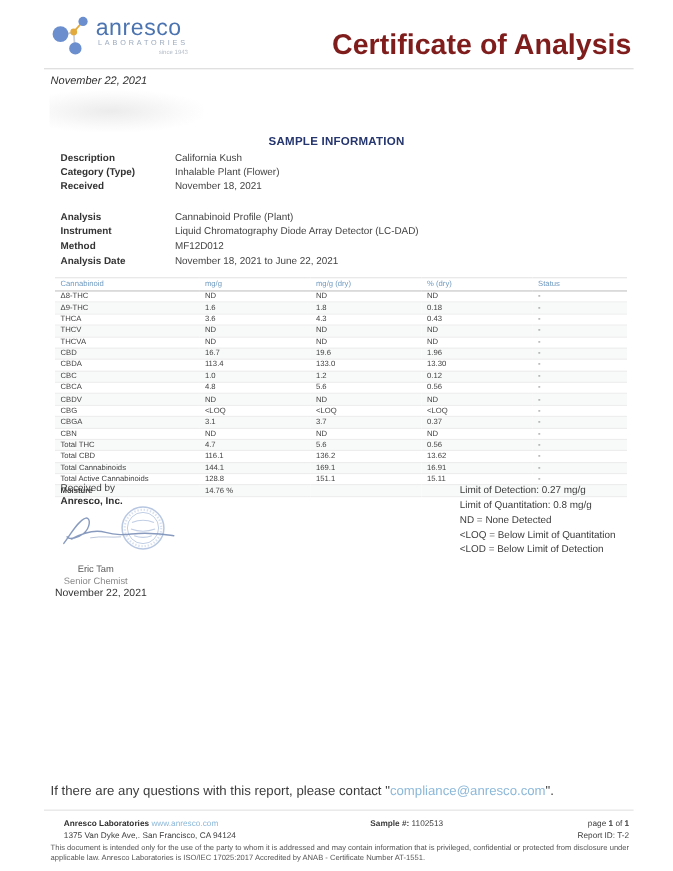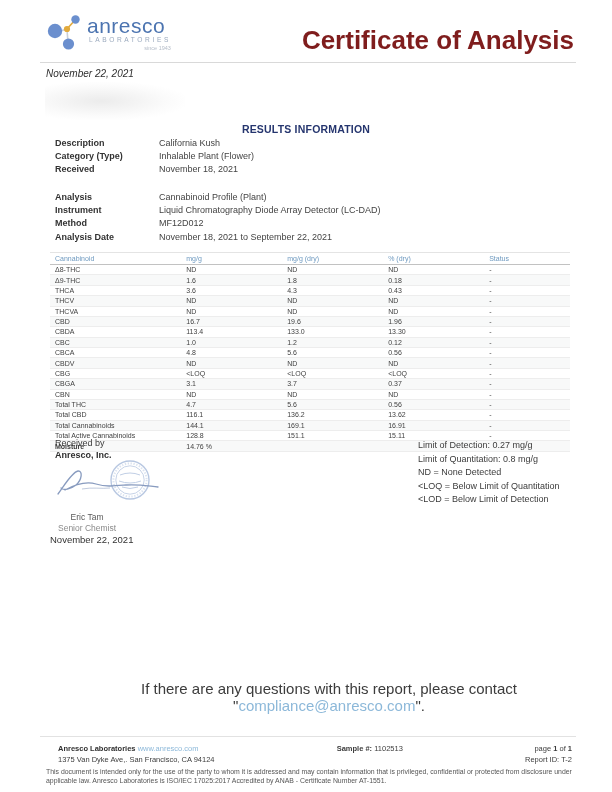--- a/index.html
+++ b/index.html
@@ -36,21 +36,21 @@
   
   .reportedby{position:absolute;left:55px;top:437px;font-size:9px;line-height:12px;color:#3c3c3c;}
   .reportedby .company{font-weight:bold;color:#2f2f2f;}
   .sig-wrap{position:absolute;left:52px;top:458px;width:118px;height:56px;}
   .signer{position:absolute;left:58px;top:512px;font-size:8.5px;line-height:10.5px;color:#5a5a5a;text-align:center;}
   .signer .signer-title{color:#8a8a8a;}
   .sign-date{position:absolute;left:50px;top:534px;font-size:9.5px;color:#333;}
   
   .legend{position:absolute;left:418px;top:439px;font-size:9px;line-height:13.5px;color:#3c3c3c;}
   
-  .contact-line{position:absolute;left:46px;top:680px;font-size:15px;color:#3c3c3c;text-align:center;}
+  .contact-line{position:absolute;left:46px;top:712px;font-size:12px;color:#3c3c3c;text-align:center;}
   .link{color:#8cb8d9;text-decoration:none;cursor:pointer;}
   .footer-rule{position:absolute;left:40px;right:36px;top:736px;border-top:1px solid #e2e2e2;}
   .footer{position:absolute;left:46px;right:40px;top:743px;display:flex;justify-content:space-between;font-size:7.5px;color:#3c3c3c;line-height:11px;margin-left:12px;}
   .footer .co{font-weight:bold;color:#2f2f2f;}
   .footer-center{text-align:center;}
   .footer-right{text-align:right;}
   .b{font-weight:bold;text-align:right;}
   .disclaimer{position:absolute;left:46px;right:40px;top:767px;font-size:6.9px;color:#555;line-height:9.2px;}
 </style>
 </head>
@@ -78,32 +78,32 @@
       </span>
     </div>
     <div class="doc-title">Certificate of Analysis</div>
   </div>
   <div class="header-rule"></div>
 
   <div class="doc-date">November 22, 2021</div>
   <div class="smudge"></div>
 
 
-  <div class="section-heading" style="top:123px;">RESULTS INFORMATION</div>
+  <div class="section-heading" style="top:123px;">SAMPLE INFORMATION</div>
   <div class="info-grid" style="top:137px;" id="sample-info-fields">
       <div class="info-row"><span class="info-label">Description</span><span class="info-value">California Kush</span></div>
       <div class="info-row"><span class="info-label">Category (Type)</span><span class="info-value">Inhalable Plant (Flower)</span></div>
       <div class="info-row"><span class="info-label">Received</span><span class="info-value">November 18, 2021</span></div>
     </div>
 
   <div class="info-grid" style="top:191px;" id="analytical-fields">
       <div class="info-row"><span class="info-label">Analysis</span><span class="info-value">Cannabinoid Profile (Plant)</span></div>
       <div class="info-row"><span class="info-label">Instrument</span><span class="info-value">Liquid Chromatography Diode Array Detector (LC-DAD)</span></div>
       <div class="info-row"><span class="info-label">Method</span><span class="info-value">MF12D012</span></div>
-      <div class="info-row"><span class="info-label">Analysis Date</span><span class="info-value">November 18, 2021 to September 22, 2021</span></div>
+      <div class="info-row"><span class="info-label">Analysis Date</span><span class="info-value">November 18, 2021 to June 22, 2021</span></div>
     </div>
 
   <table class="results-table">
     <colgroup>
       <col class="col-name">
         <col class="col-mgg">
         <col class="col-mggd">
         <col class="col-pctd">
         <col class="col-status">
     </colgroup>

